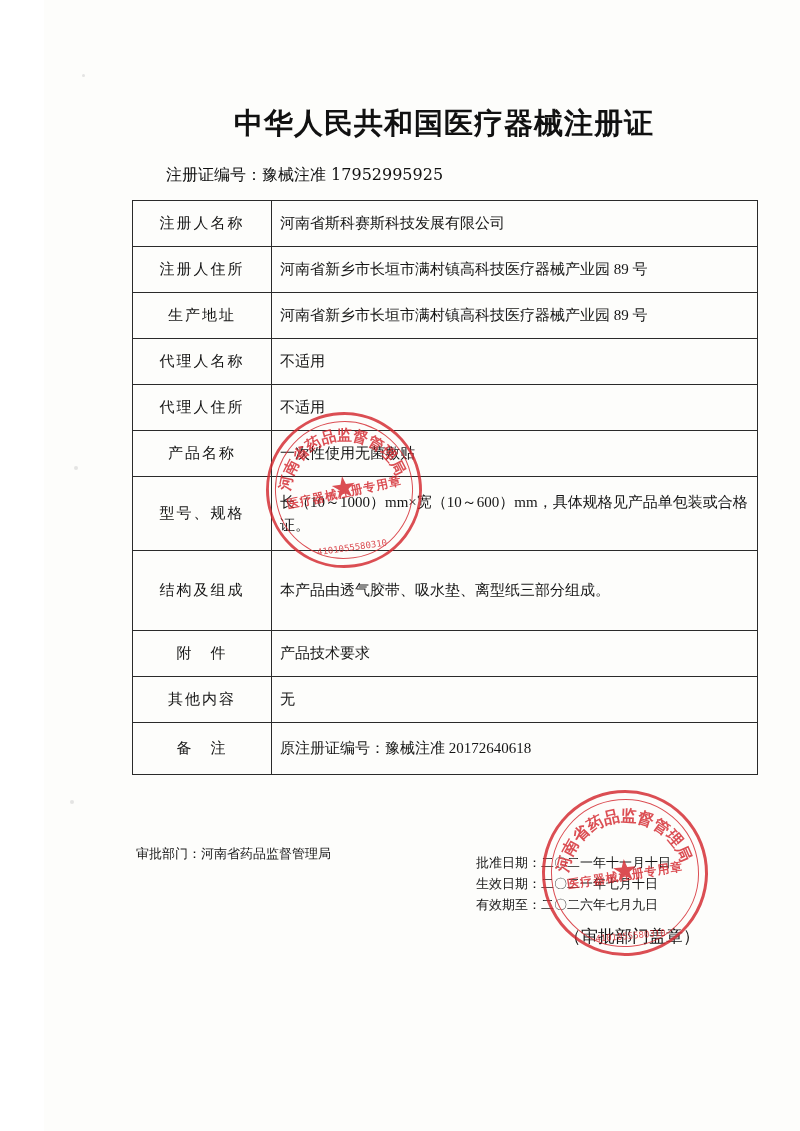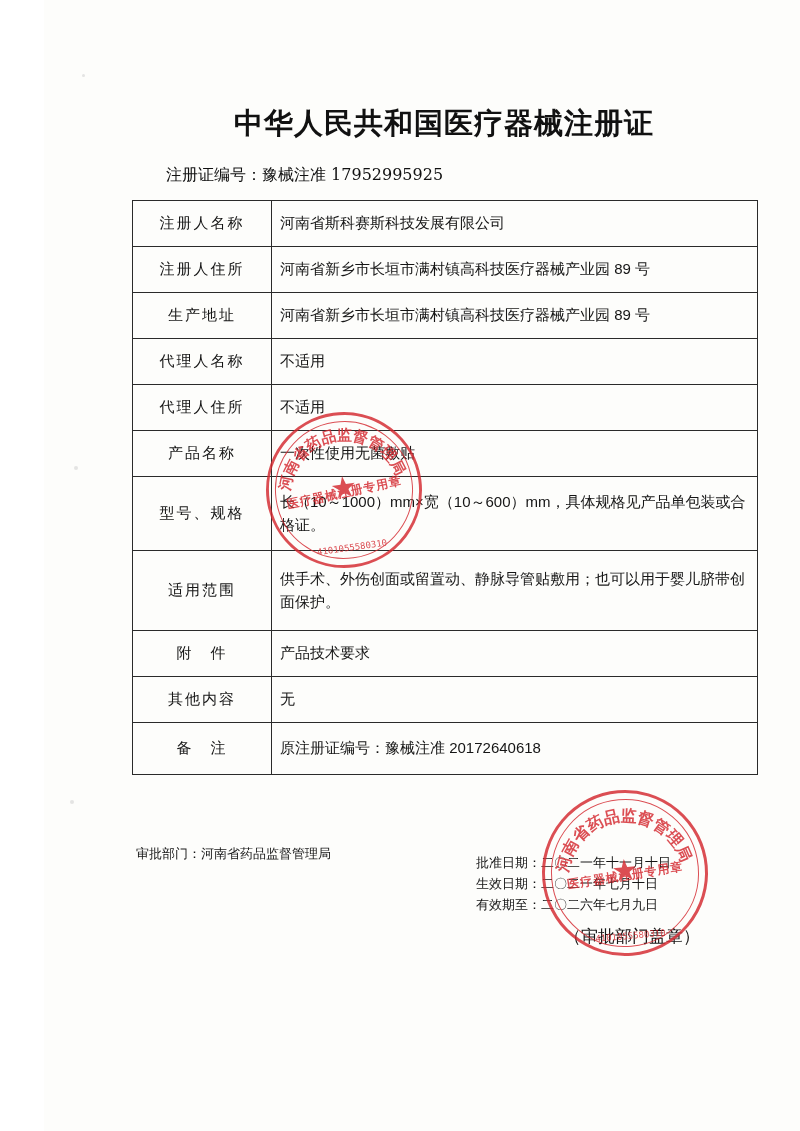--- a/index.html
+++ b/index.html
@@ -54,21 +54,21 @@
   table.cert {
     position: absolute;
     top: 200px;
     left: 88px;
     width: 626px;
     border-collapse: collapse;
     table-layout: fixed;
   }
   table.cert td {
     border: 1px solid #2a2a2a;
-    font-family: Liberation Sans, sans-serif;
+    font-family: Liberation Serif, serif;
     font-size: 15px;
     line-height: 1.5;
     color: #151515;
     padding: 6px 8px;
     vertical-align: middle;
   }
   td.label {
     width: 122px;
     text-align: center;
     letter-spacing: 2px;
@@ -219,22 +219,22 @@
       </tr>
       <tr class="r-h46">
         <td class="label">产品名称</td>
         <td class="value">一次性使用无菌敷贴</td>
       </tr>
       <tr class="r-h74">
         <td class="label">型号、规格</td>
         <td class="value">长（10～1000）mm×宽（10～600）mm，具体规格见产品单包装或合格证。</td>
       </tr>
       <tr class="r-h80">
-        <td class="label">适用范围</td>
-        <td class="value">供手术、外伤创面或留置动、静脉导管贴敷用；也可以用于婴儿脐带创面保护。</td>
+        <td class="label">结构及组成</td>
+        <td class="value">本产品由透气胶带、吸水垫、离型纸三部分组成。</td>
       </tr>
       <tr class="r-h46">
         <td class="label">附　件</td>
         <td class="value">产品技术要求</td>
       </tr>
       <tr class="r-h46">
         <td class="label">其他内容</td>
         <td class="value">无</td>
       </tr>
       <tr class="r-h52">

